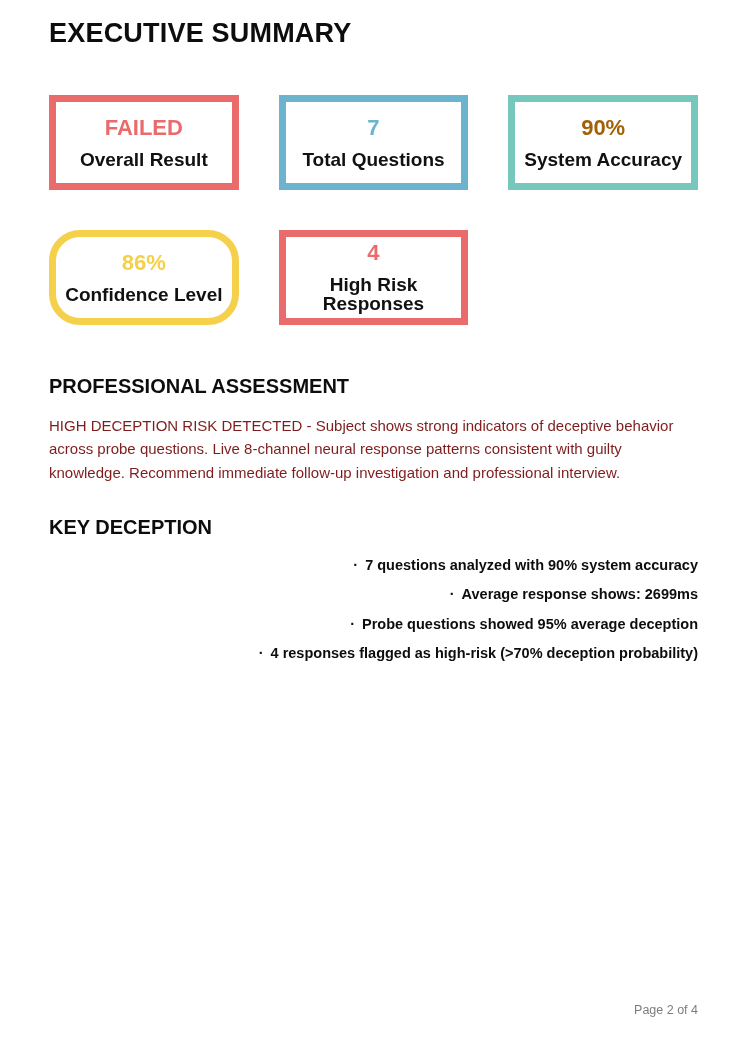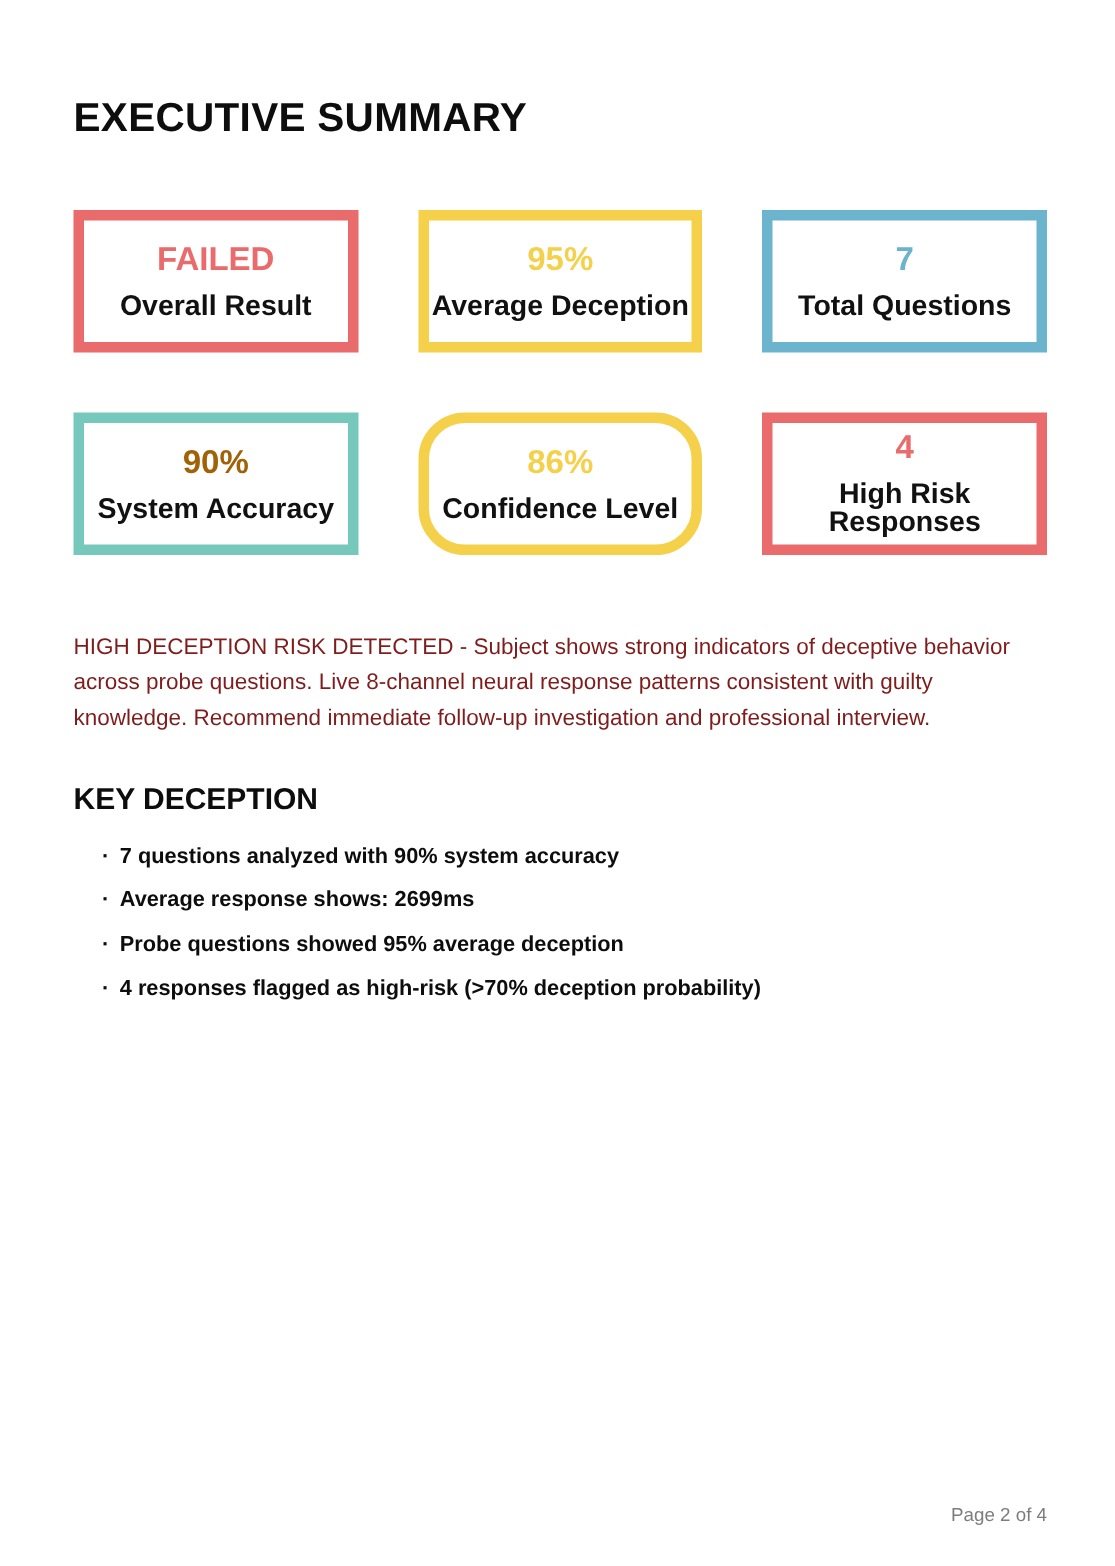--- a/index.html
+++ b/index.html
@@ -8,21 +8,20 @@
     position: relative;
     width: 743px;
     height: 1044px;
     background: #ffffff;
     font-family: "Liberation Sans", sans-serif;
     color: #111111;
     overflow: hidden;
   }
   .content {
     padding: 0 45px 0 49px;
-    margin-top: 45px;
   }
   .doc-title {
     margin: 0;
     padding-top: 20px;
     font-size: 27px;
     font-weight: bold;
     color: #0d0d0d;
     letter-spacing: 0.2px;
     line-height: 1;
   }
@@ -77,20 +76,21 @@
     margin: 20px 0 0 0;
     padding: 0;
   }
   .findings-list li {
     padding-left: 19px;
     margin-bottom: 13.5px;
     font-size: 14.5px;
     font-weight: bold;
     color: #0d0d0d;
     line-height: 1.1;
+    text-align: right;
   }
   .findings-list .bullet {
     margin-right: 7px;
   }
   .footer {
     position: absolute;
     right: 45px;
     bottom: 27px;
     font-size: 12.5px;
     color: #7d7d7d;
@@ -102,43 +102,40 @@
 <div class="page">
   <div class="content">
 
     <h1 class="doc-title">EXECUTIVE SUMMARY</h1>
 
     <div class="cards">
       <div class="card" style="border-color: rgb(234, 107, 107);">
         <div class="value" style="color: rgb(234, 107, 107);">FAILED</div>
         <div class="label">Overall Result</div>
       </div>
-      <div class="card" style="border-color: rgb(245, 208, 75);">
-        <div class="value" style="color: rgb(245, 208, 75);">95%</div>
-        <div class="label">Average Deception</div>
-      </div>
       <div class="card" style="border-color: rgb(108, 179, 205);">
         <div class="value" style="color: rgb(108, 179, 205);">7</div>
         <div class="label">Total Questions</div>
       </div>
       <div class="card" style="border-color: rgb(118, 200, 189);">
         <div class="value" style="color: #a16207;">90%</div>
         <div class="label">System Accuracy</div>
       </div>
       <div class="card" style="border-color: rgb(245, 208, 75); border-radius: 31px;">
         <div class="value" style="color: rgb(245, 208, 75);">86%</div>
         <div class="label">Confidence Level</div>
       </div>
       <div class="card" style="border-color: rgb(234, 107, 107);">
         <div class="value" style="color: rgb(234, 107, 107);">4</div>
         <div class="label">High Risk Responses</div>
       </div>
     </div>
 
     <div class="assessment">
+      <h2 class="section-heading">PROFESSIONAL ASSESSMENT</h2>
       <p class="assessment-body">HIGH DECEPTION RISK DETECTED - Subject shows strong indicators of deceptive behavior across probe questions. Live 8-channel neural response patterns consistent with guilty knowledge. Recommend immediate follow-up investigation and professional interview.</p>
     </div>
 
     <div class="findings">
       <h2 class="section-heading">KEY DECEPTION</h2>
       <ul class="findings-list">
         <li>
           <span class="bullet">·</span><span>7 questions analyzed with 90% system accuracy</span>
         </li>
         <li>

